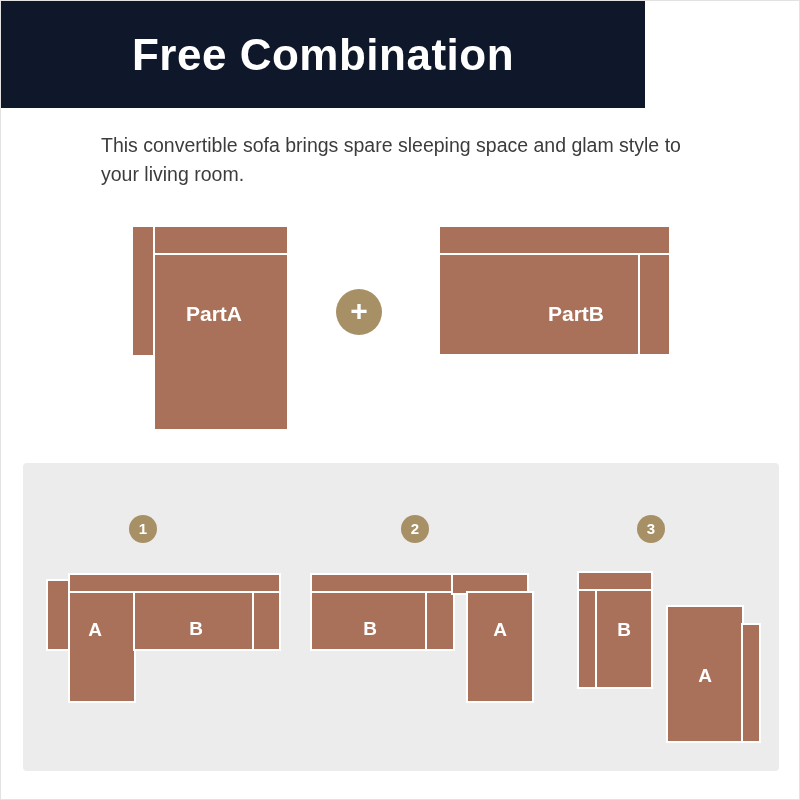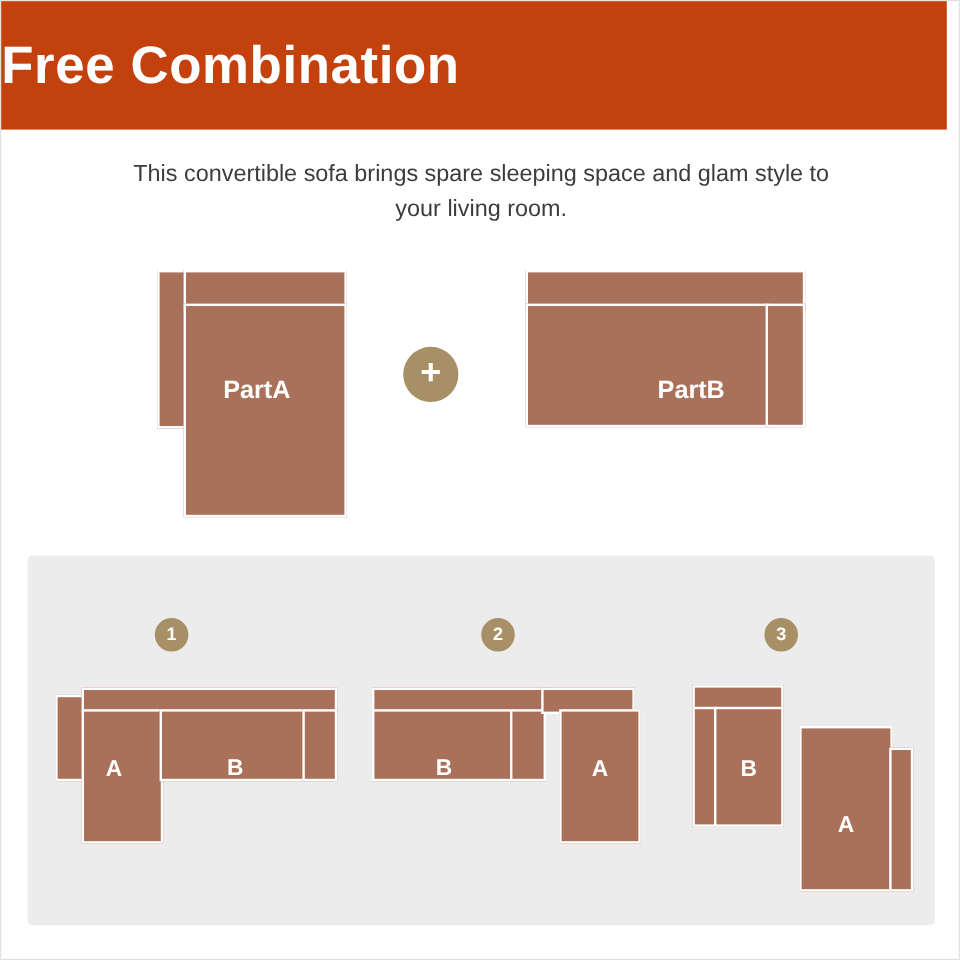--- a/index.html
+++ b/index.html
@@ -19,61 +19,60 @@
     height: 800px;
     box-sizing: border-box;
     border: 1px solid #e2e2e2;
   }
 
   
   .banner {
     position: absolute;
     left: 0;
     top: 0;
-    width: 788px;
+    width: 644px;
     height: 107px;
-    background: #c2410c;
+    background: #0f172a;
     display: flex;
     align-items: center;
-    justify-content: flex-start;
+    justify-content: center;
   }
   .banner-title {
     color: #ffffff;
     font-size: 44px;
     font-weight: bold;
     letter-spacing: 0.5px;
   }
 
   
   .subtitle {
     position: absolute;
     left: 100px;
     top: 130px;
     width: 600px;
-    text-align: center;
+    text-align: left;
     color: #3c3c3c;
     font-size: 19.5px;
     line-height: 29px;
   }
 
   
   .sofa {
     position: absolute;
     box-sizing: border-box;
     background: #a9715a;
     border: 2px solid #ffffff;
   }
   .label {
     position: absolute;
     color: #ffffff;
     font-size: 21px;
     font-weight: bold;
     white-space: nowrap;
     transform: translate(-50%, -50%);
-    margin-top: 12px;
   }
   .label.small {
     font-size: 19px;
   }
 
   
   .plus-badge {
     position: absolute;
     width: 46px;
     height: 46px;

